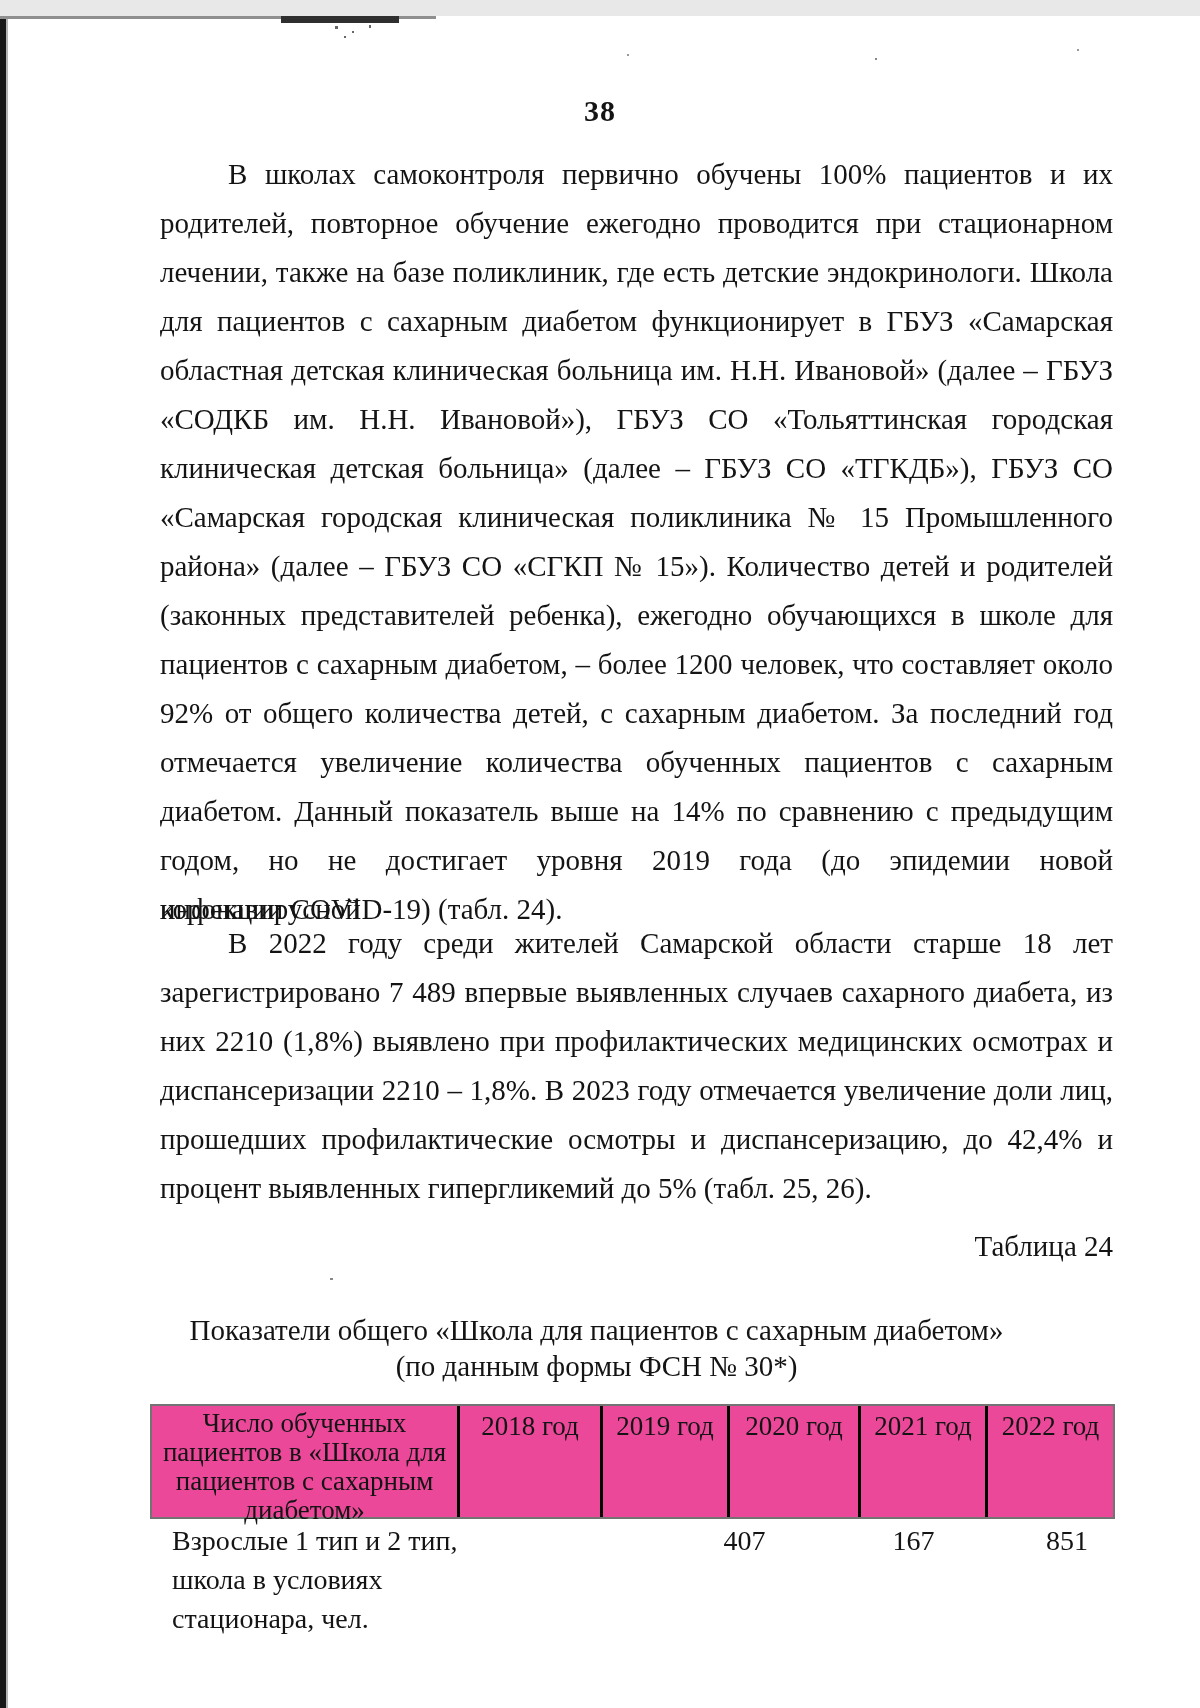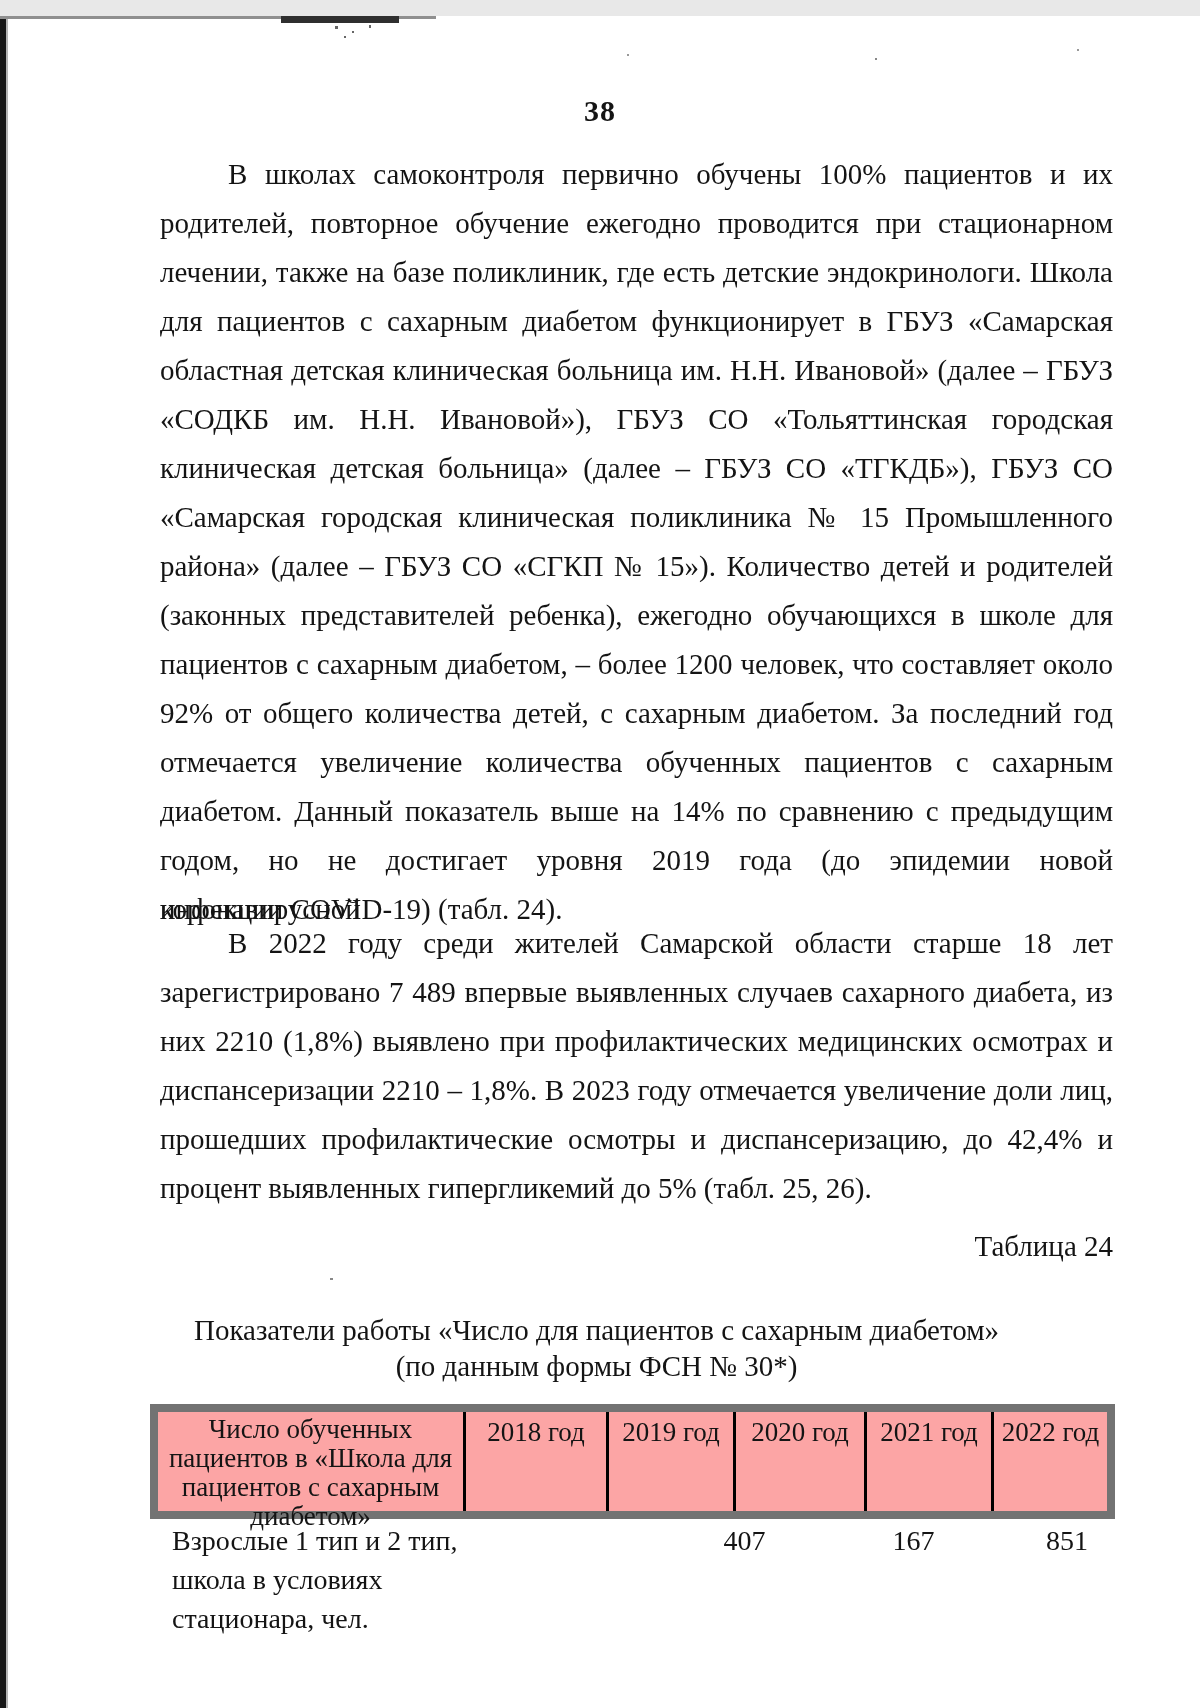--- a/index.html
+++ b/index.html
@@ -37,21 +37,21 @@
     position:absolute;left:0;top:1214px;width:953px;
     font-size:29px;text-align:right;
   }
   .table-title{
     position:absolute;left:-40px;top:1296px;width:953px;
     font-size:29px;line-height:36px;text-align:center;
   }
   .dtable{position:absolute;left:-10px;top:1388px;width:965px;}
   .thead{
     display:flex;box-sizing:border-box;width:965px;height:115px;
-    border:8px solid #737373;background:#fca5a5;
+    border:2px solid #737373;background:#ec4899;
   }
   .thead .cell{
     box-sizing:border-box;border-right:3px solid #000;
     font-size:27px;text-align:center;padding-top:3px;
   }
   .thead .cell:last-child{border-right:none;}
   .c1{width:308px;}
   .c2{width:143px;}
   .c3{width:127px;}
   .c4{width:131px;}
@@ -112,21 +112,21 @@
       <div class="line">зарегистрировано 7 489 впервые выявленных случаев сахарного диабета, из</div>
       <div class="line">них 2210 (1,8%) выявлено при профилактических медицинских осмотрах и</div>
       <div class="line">диспансеризации 2210 – 1,8%. В 2023 году отмечается увеличение доли лиц,</div>
       <div class="line">прошедших профилактические осмотры и диспансеризацию, до 42,4% и</div>
       <div class="line para-end">процент выявленных гипергликемий до 5% (табл. 25, 26).</div>
     </div>
 
     <div class="table-label">Таблица 24</div>
 
     <div class="table-title">
-      <div>Показатели работы «Число для пациентов с сахарным диабетом»</div>
+      <div>Показатели общего «Школа для пациентов с сахарным диабетом»</div>
       <div>(по данным формы ФСН № 30*)</div>
     </div>
 
     <div class="dtable">
       <div class="thead">
         <div class="cell c1">
           <div class="hline">Число обученных</div>
           <div class="hline">пациентов в «Школа для</div>
           <div class="hline">пациентов с сахарным</div>
           <div class="hline">диабетом»</div>

